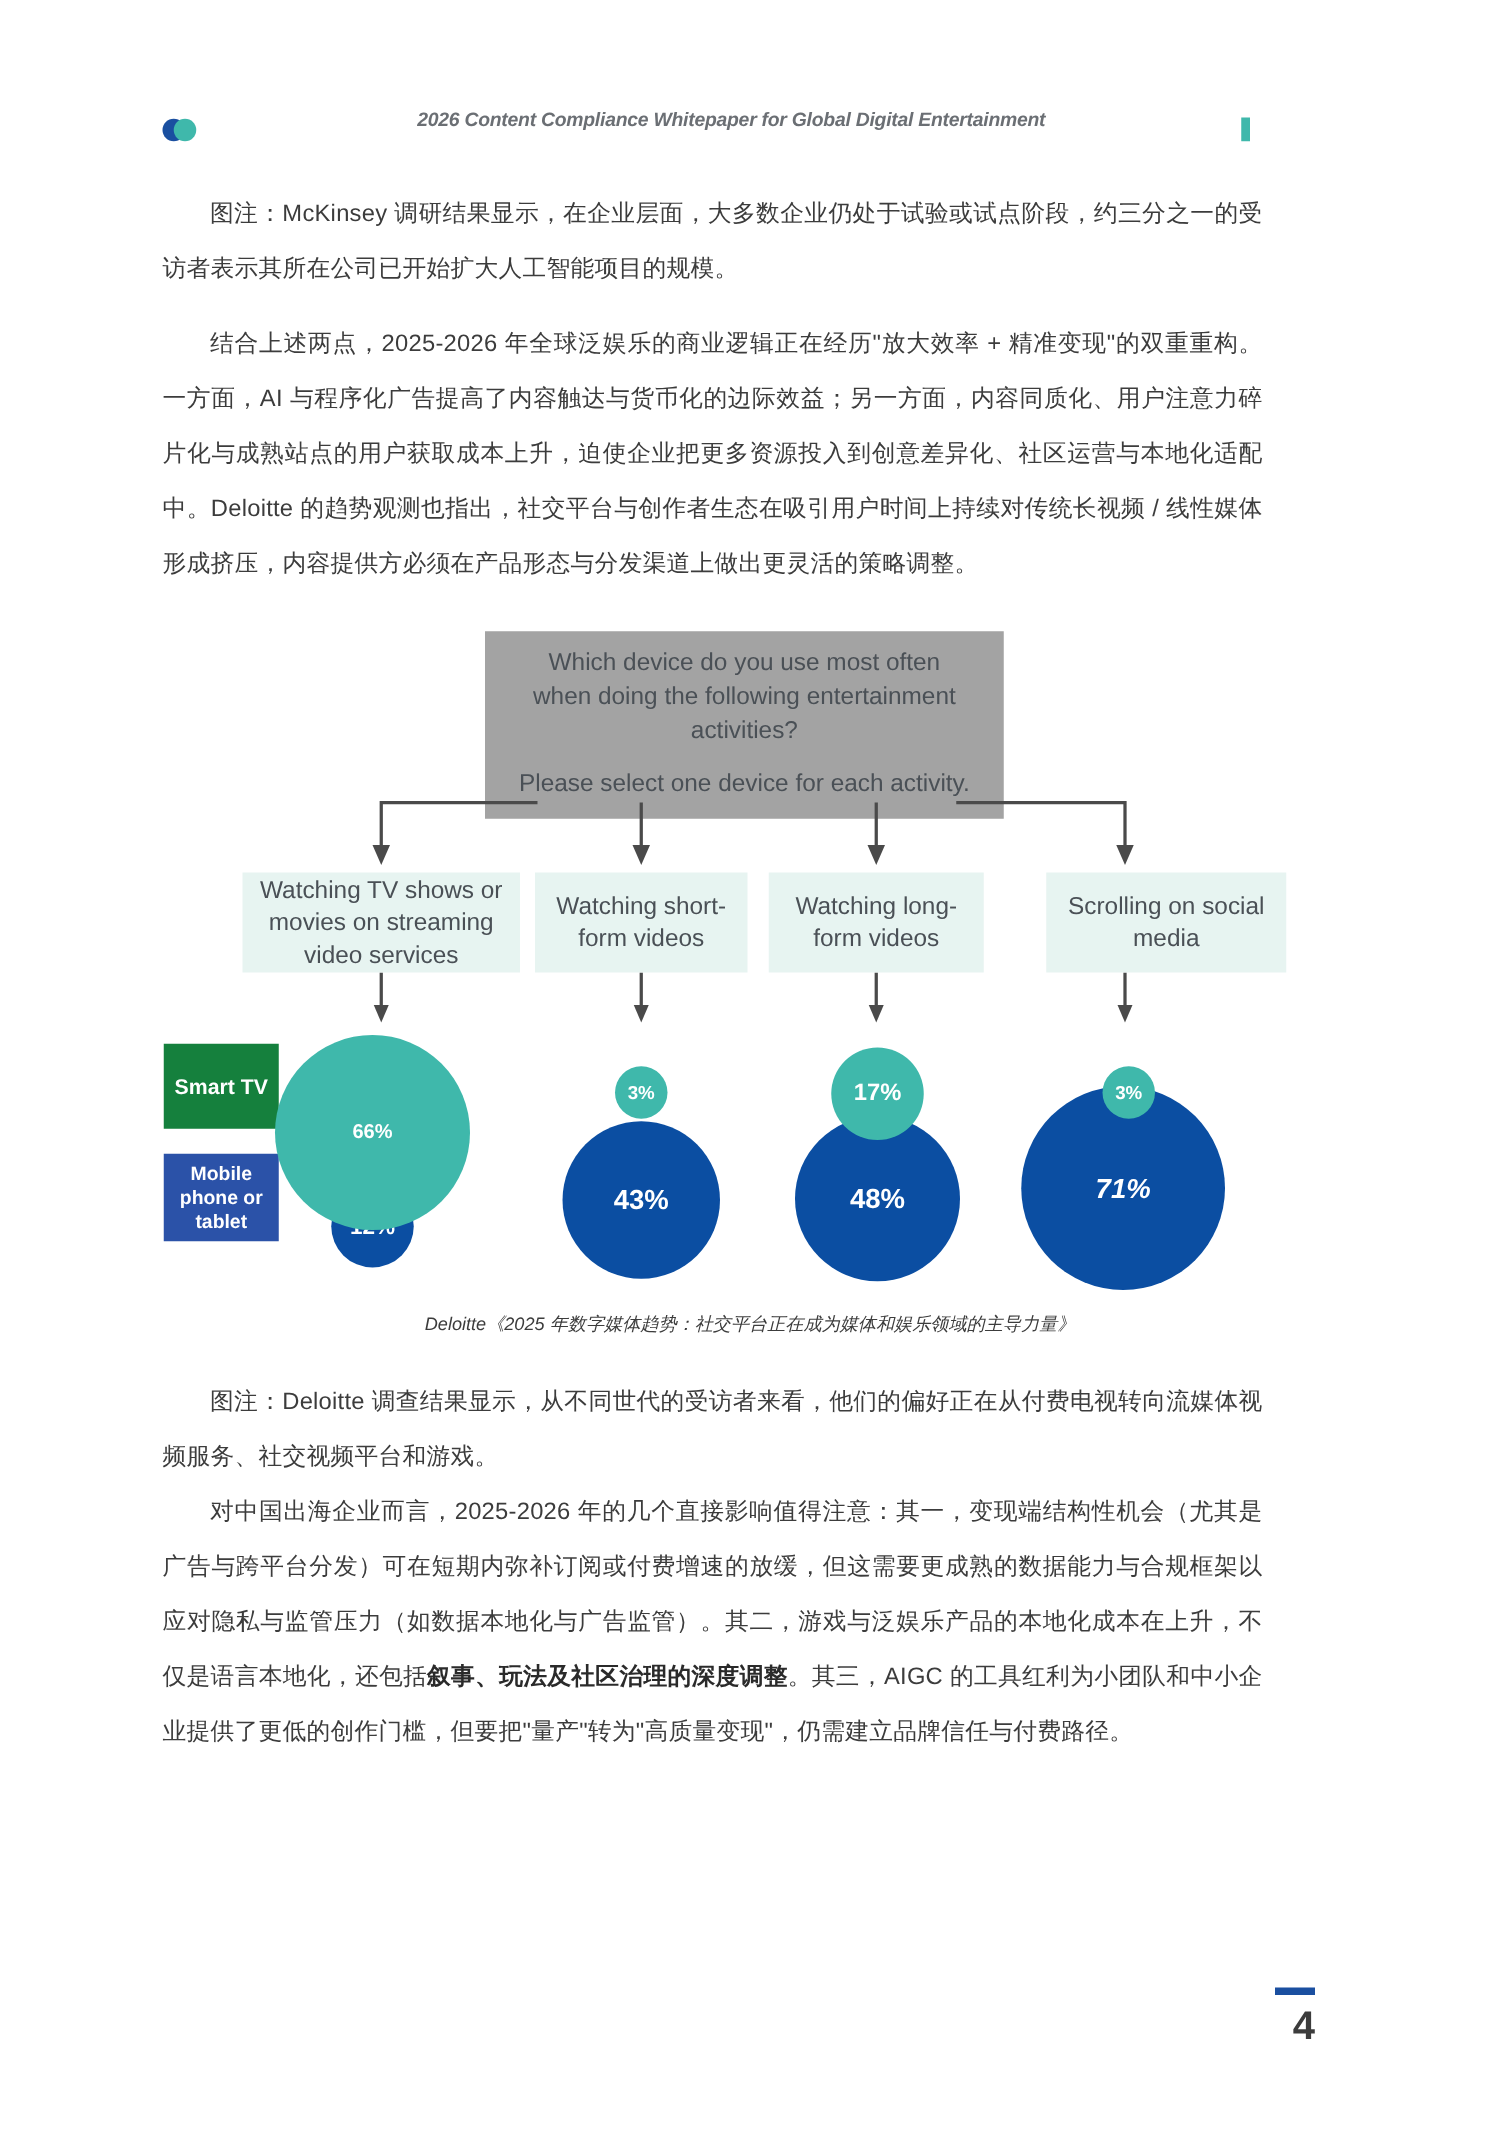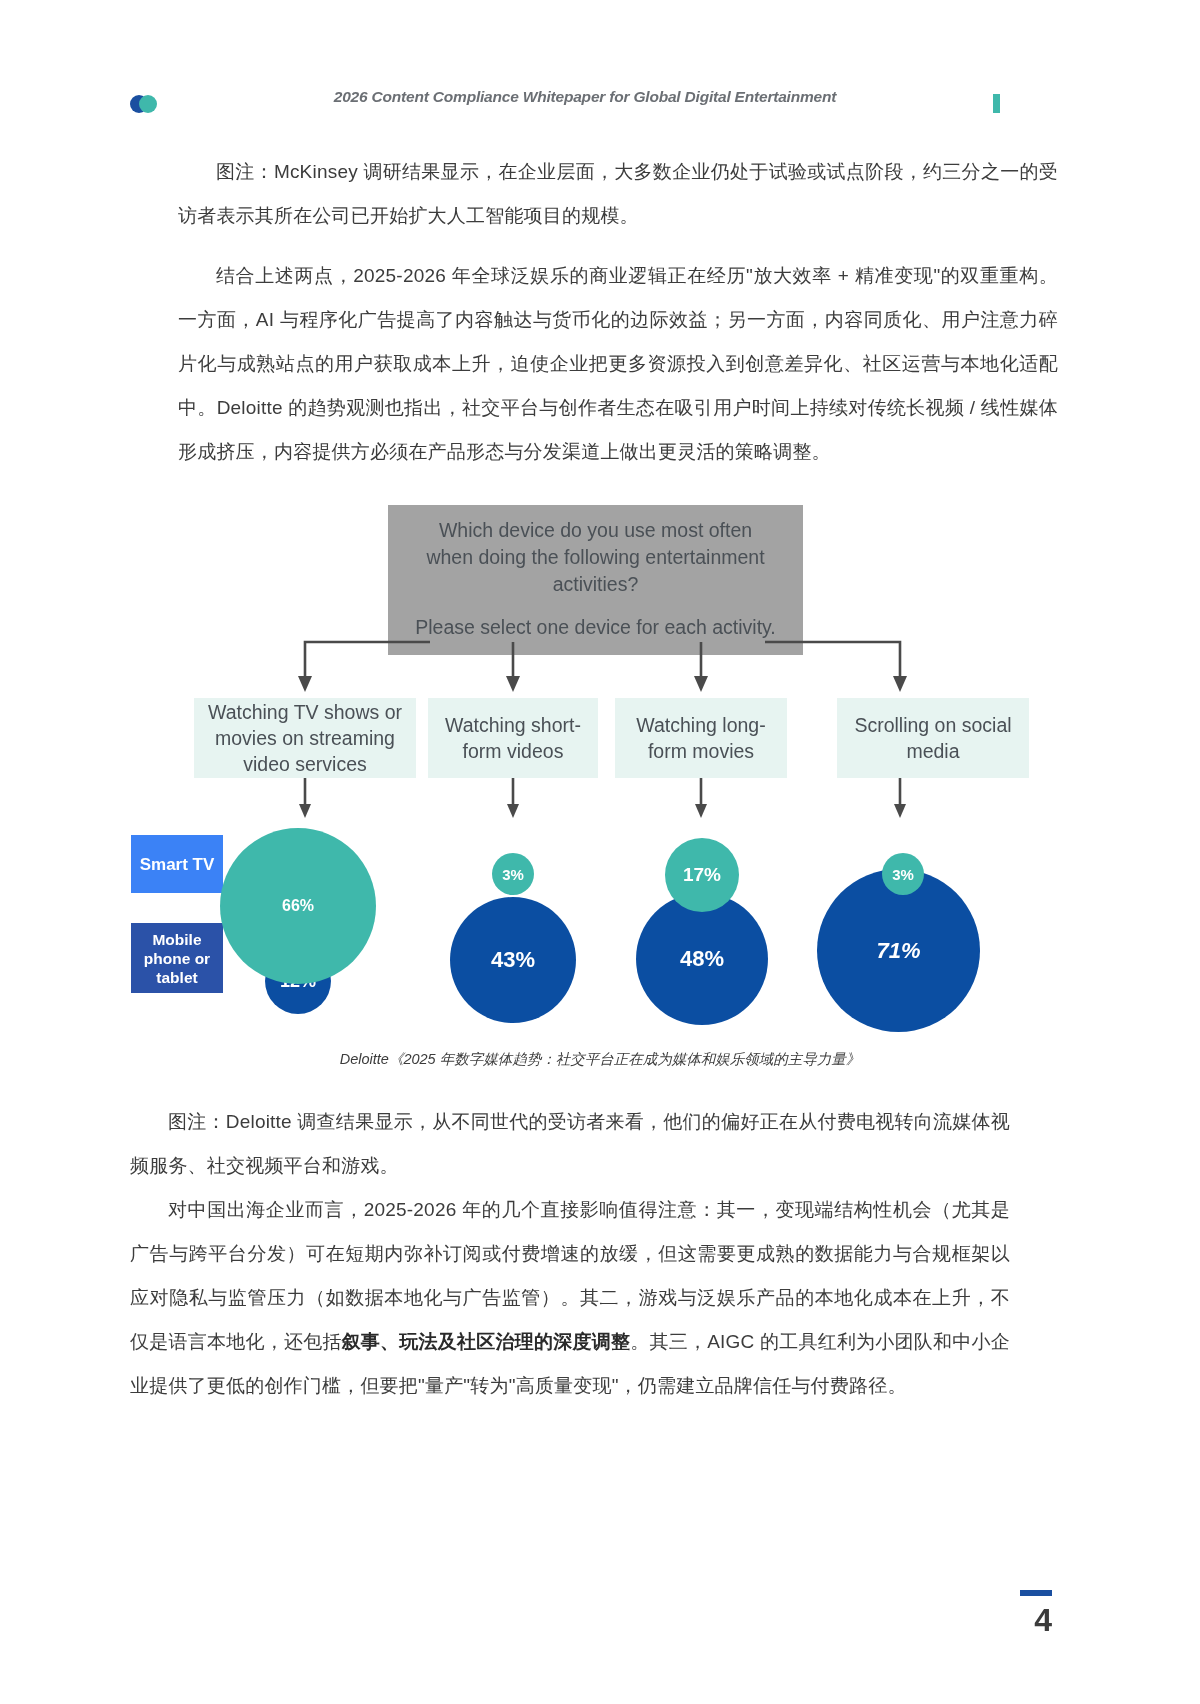--- a/index.html
+++ b/index.html
@@ -63,21 +63,20 @@
     height: 19px;
     background: #3fb8ab;
   }
 
   
   .content {
     position: absolute;
     left: 130px;
     top: 150px;
     width: 880px;
-    margin-left: 48px;
   }
   p.para {
     font-size: 19px;
     line-height: 44px;
     color: #3c3c3c;
     text-align: justify;
     text-indent: 38px;
     letter-spacing: 0.2px;
     font-family: "Liberation Sans", sans-serif;
   }
@@ -165,25 +164,25 @@
     text-align: center;
     color: #ffffff;
     font-weight: bold;
     font-size: 17px;
     line-height: 21px;
     display: flex;
     align-items: center;
     justify-content: center;
   }
   .legend-item.smart {
-    background: #3b82f6;
+    background: #15803d;
     left: 7px;
     top: 0px;
     width: 92px;
-    height: 58px;
+    height: 68px;
   }
   .legend-item.mobile {
     background: #2b52a8;
     left: 7px;
     top: 88px;
     width: 92px;
     height: 70px;
     font-size: 15.5px;
     line-height: 19px;
   }
@@ -286,21 +285,21 @@
       <polygon points="185,62 178,46 192,46"></polygon>
       <polygon points="393,62 386,46 400,46"></polygon>
       <polygon points="581,62 574,46 588,46"></polygon>
       <polygon points="780,62 773,46 787,46"></polygon>
     </g>
   </svg>
 
   <div class="cat-row">
     <div class="cat-box c0">Watching TV shows or movies on streaming video services</div>
     <div class="cat-box c1">Watching short-form videos</div>
-    <div class="cat-box c2">Watching long-form movies</div>
+    <div class="cat-box c2">Watching long-form videos</div>
     <div class="cat-box c3">Scrolling on social media</div>
   </div>
 
   <svg class="arrow-down" style="left:178px;" viewBox="0 0 14 42">
     <path d="M 7 0 L 7 28" stroke="#4a4a4a" stroke-width="2.6" fill="none"></path>
     <polygon points="7,40 1,26 13,26" fill="#4a4a4a"></polygon>
   </svg>
   <svg class="arrow-down" style="left:386px;" viewBox="0 0 14 42">
     <path d="M 7 0 L 7 28" stroke="#4a4a4a" stroke-width="2.6" fill="none"></path>
     <polygon points="7,40 1,26 13,26" fill="#4a4a4a"></polygon>

